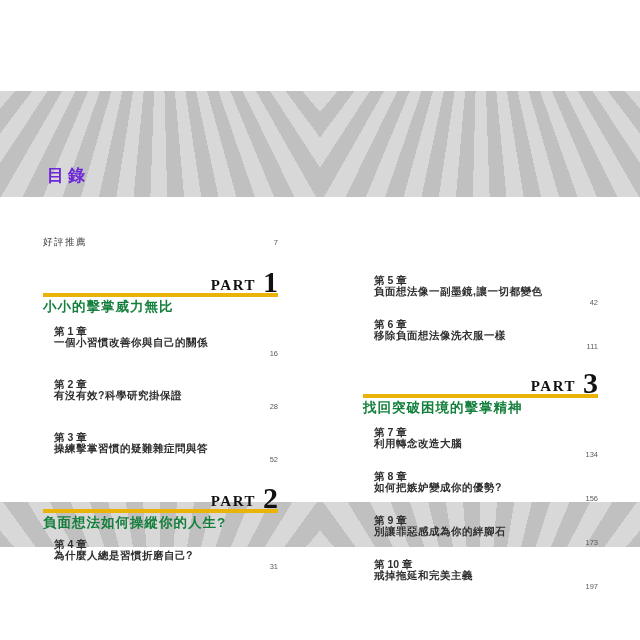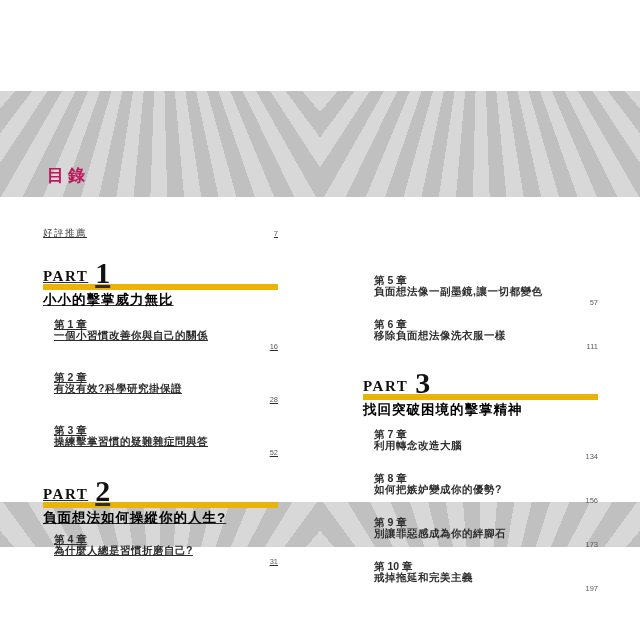--- a/index.html
+++ b/index.html
@@ -17,38 +17,39 @@
   .band-top .half{
     background:repeating-conic-gradient(from 0deg at 50% -160%,
       #c0c0c0 0deg 3.5deg,#d8d8d8 3.5deg 7deg);
   }
   .band-bottom .half{
     background:repeating-conic-gradient(from 180deg at 50% 480%,
       #c0c0c0 0deg 4.5deg,#d8d8d8 4.5deg 9deg);
   }
   .toc-title{
     position:absolute;left:47px;bottom:10px;margin:0;
-    font-size:17px;font-weight:bold;letter-spacing:4px;color:#be185d;
+    font-size:17px;font-weight:bold;letter-spacing:4px;color:#6d28d9;
   }
   
   .col{position:absolute;width:235px;}
-  .col-left{left:43px;top:214px;text-decoration:underline;}
+  .col-left{left:43px;top:223px;}
   .col-right{left:363px;top:250px;}
   .front-row{
     display:flex;justify-content:space-between;align-items:baseline;
     margin-top:13px;font-size:9.5px;color:#3c3c3c;letter-spacing:1.5px;line-height:11px;
   }
   .pagenum{font-size:7.5px;color:#5a5a5a;letter-spacing:0;font-weight:normal;}
   .part-head{
     display:flex;align-items:flex-end;height:26px;
-    border-bottom:6px solid #eab308;
+    border-bottom:4px solid #eab308;
+    justify-content:flex-end;
   }
   .part-word{font-family:"Liberation Serif",serif;font-weight:bold;font-size:15px;letter-spacing:1.5px;line-height:1;color:#111;}
   .part-num{font-family:"Liberation Serif",serif;font-weight:bold;font-size:30px;line-height:.78;margin-left:7px;color:#111;}
-  .part-sub{margin-top:3px;font-size:13.5px;font-weight:bold;color:#000000;letter-spacing:1px;line-height:13px;}
+  .part-sub{margin-top:3px;font-size:13.5px;font-weight:bold;color:#15803d;letter-spacing:1px;line-height:13px;}
   .ch-row{display:flex;align-items:baseline;font-size:10.5px;font-weight:bold;color:#2e2e2e;line-height:11px;white-space:nowrap;flex-direction:column;}
   .ch-label{margin-left:11px;}
   .ch-title{margin-left:9px;letter-spacing:.5px;}
   .ch-row .pagenum{margin-left:auto;}
   .mt25{margin-top:25px}.mt19{margin-top:19px}.mt18{margin-top:18px}.mt16{margin-top:16px}
   .mt13{margin-top:13px}.mt12{margin-top:20px}.mt11{margin-top:11px}.mt10{margin-top:10px}
 </style>
 </head>
 <body>
 
@@ -105,21 +106,21 @@
       <span class="ch-title">為什麼人總是習慣折磨自己?</span>
       <span class="pagenum">31</span>
     </div>
   </div>
 
   <div class="col col-right">
 
     <div class="ch-row mt25">
       <span class="ch-label">第 5 章</span>
       <span class="ch-title">負面想法像一副墨鏡,讓一切都變色</span>
-      <span class="pagenum">57</span>
+      <span class="pagenum">42</span>
     </div>
     <div class="ch-row mt11">
       <span class="ch-label">第 6 章</span>
       <span class="ch-title">移除負面想法像洗衣服一樣</span>
       <span class="pagenum">111</span>
     </div>
 
     <div class="part-head mt16">
       <span class="part-word">PART</span>
       <span class="part-num">3</span>

